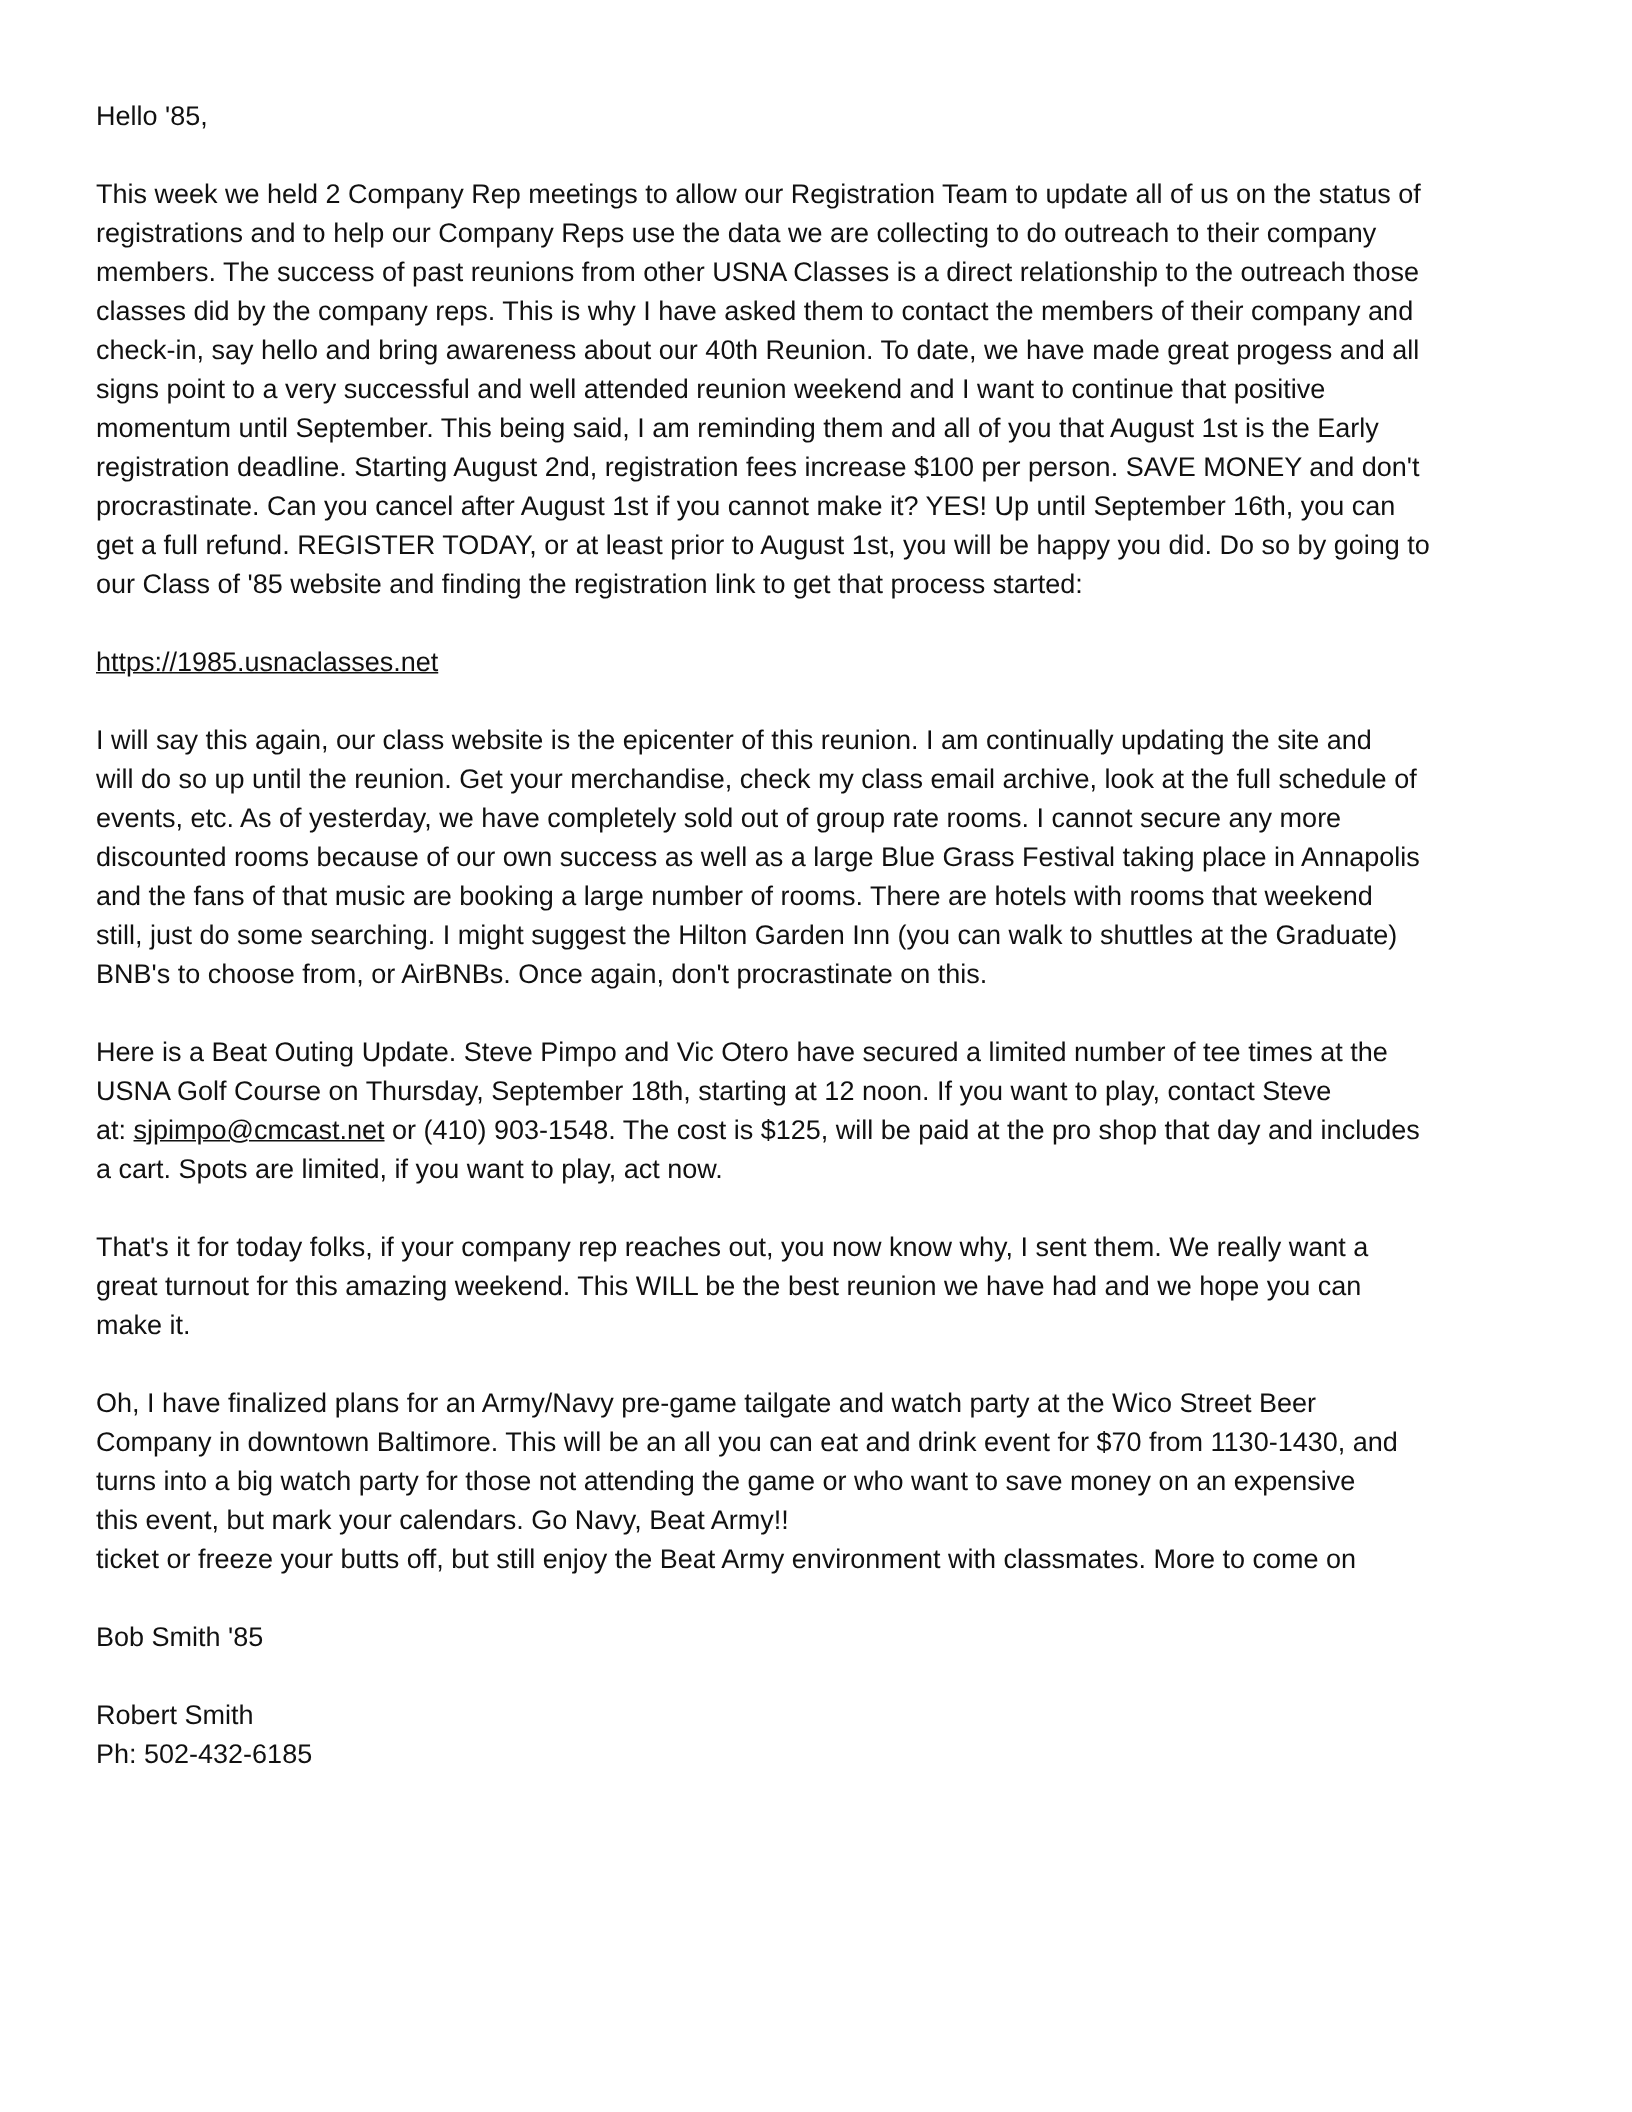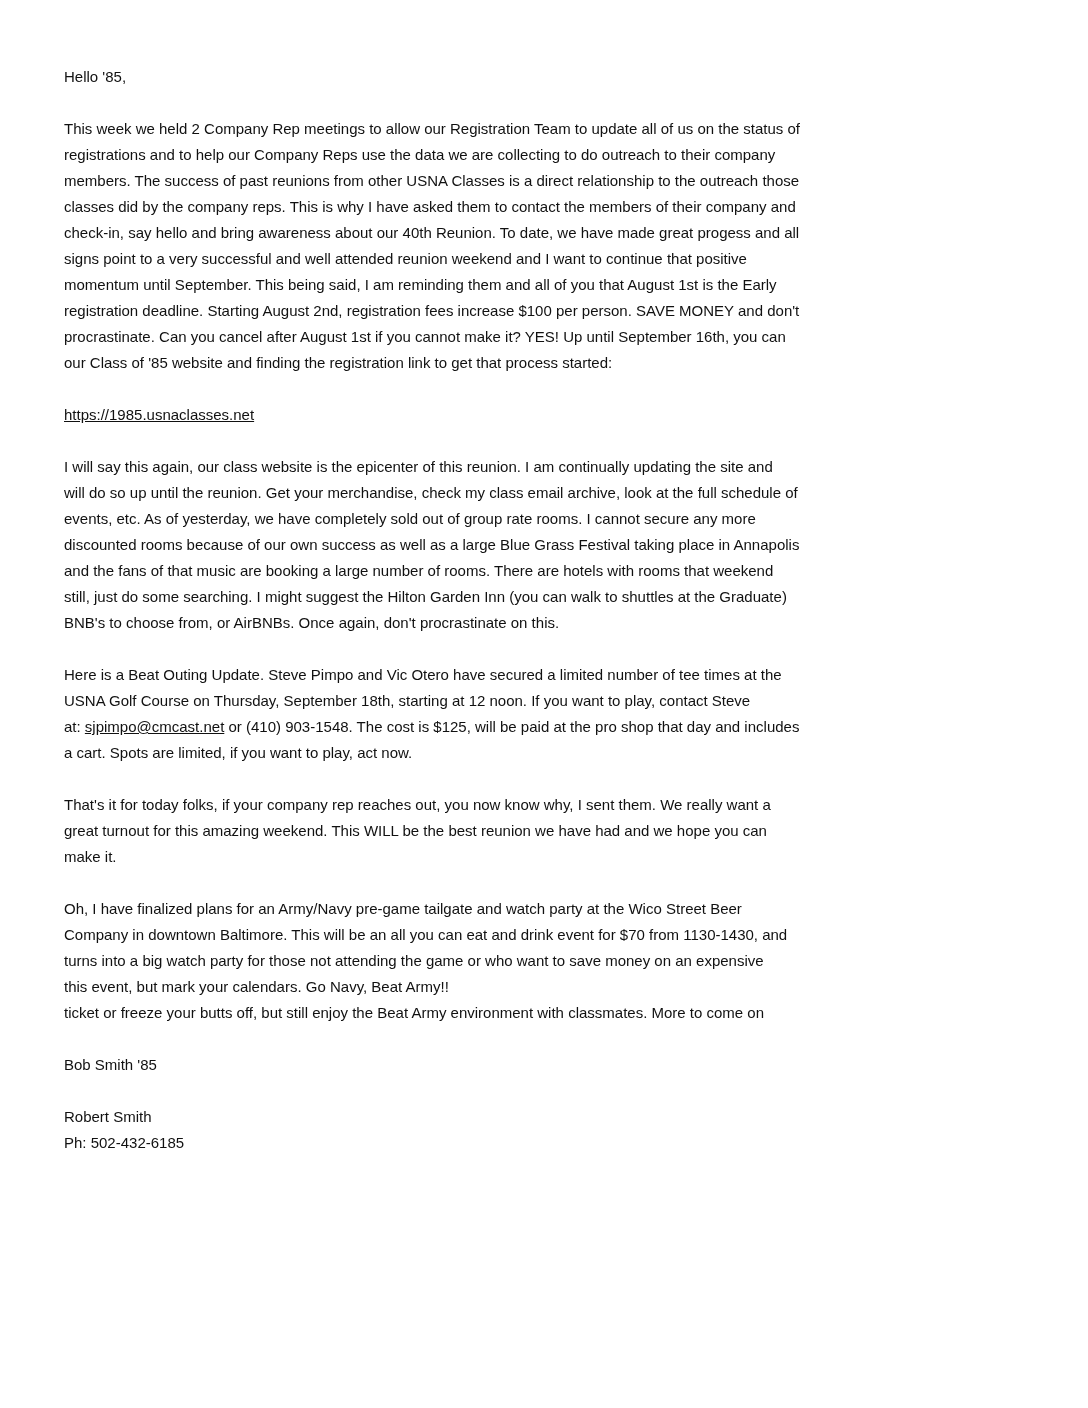--- a/index.html
+++ b/index.html
@@ -1,20 +1,20 @@
 <!DOCTYPE html>
 <html><head>
 <meta charset="utf-8">
 <style>
   html, body { margin: 0; padding: 0; background: #ffffff; }
   body { width: 1088px; height: 1408px; position: relative; overflow: hidden; }
   .page {
     position: absolute; left: 64px; top: 64px; width: 980px;
     font-family: "Liberation Sans", sans-serif;
-    font-size: 15px; color: #111111; line-height: 26px;
+    font-size: 18px; color: #111111; line-height: 26px;
   }
   .line { white-space: nowrap; height: 26px; }
   .gap { height: 26px; }
   a, .link { color: #111111; text-decoration: underline; margin-top: 40px; }
 </style>
 </head>
 <body>
 
 <div class="page">
   <div class="line">Hello '85,</div>
@@ -23,20 +23,21 @@
   <div>
     <div class="line">This week we held 2 Company Rep meetings to allow our Registration Team to update all of us on the status of</div>
     <div class="line">registrations and to help our Company Reps use the data we are collecting to do outreach to their company</div>
     <div class="line">members. The success of past reunions from other USNA Classes is a direct relationship to the outreach those</div>
     <div class="line">classes did by the company reps. This is why I have asked them to contact the members of their company and</div>
     <div class="line">check-in, say hello and bring awareness about our 40th Reunion. To date, we have made great progess and all</div>
     <div class="line">signs point to a very successful and well attended reunion weekend and I want to continue that positive</div>
     <div class="line">momentum until September. This being said, I am reminding them and all of you that August 1st is the Early</div>
     <div class="line">registration deadline. Starting August 2nd, registration fees increase $100 per person. SAVE MONEY and don't</div>
     <div class="line">procrastinate. Can you cancel after August 1st if you cannot make it? YES! Up until September 16th, you can</div>
+    <div class="line">get a full refund. REGISTER TODAY, or at least prior to August 1st, you will be happy you did. Do so by going to</div>
     <div class="line">our Class of '85 website and finding the registration link to get that process started:</div>
   </div>
   <div class="gap"></div>
 
   <div class="line">
     <span class="link">https://1985.usnaclasses.net</span>
   </div>
   <div class="gap"></div>
 
   <div>

